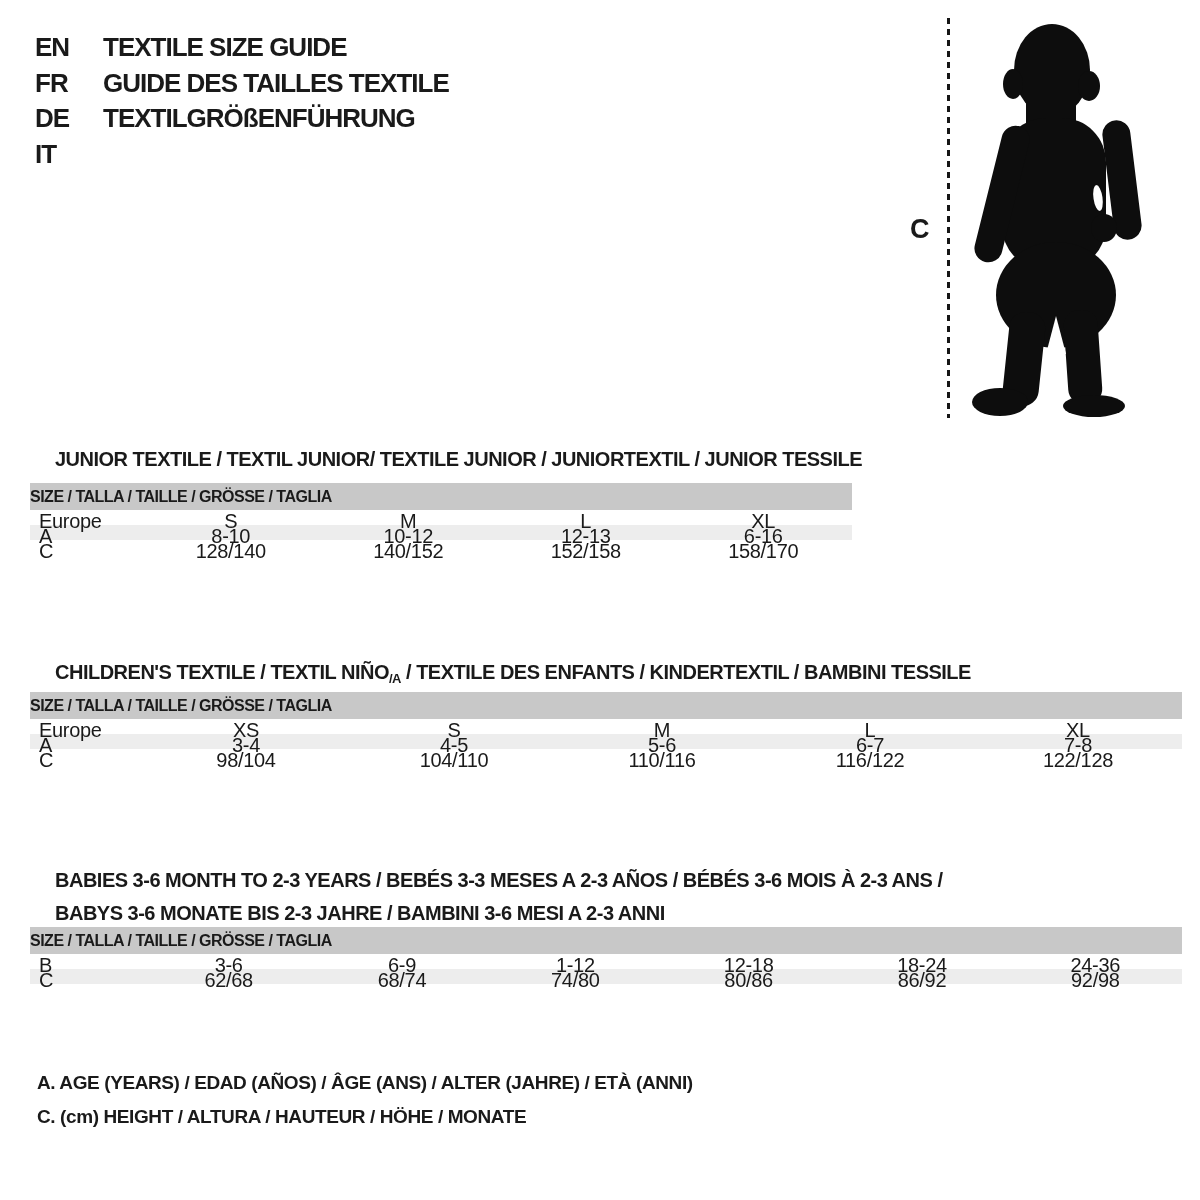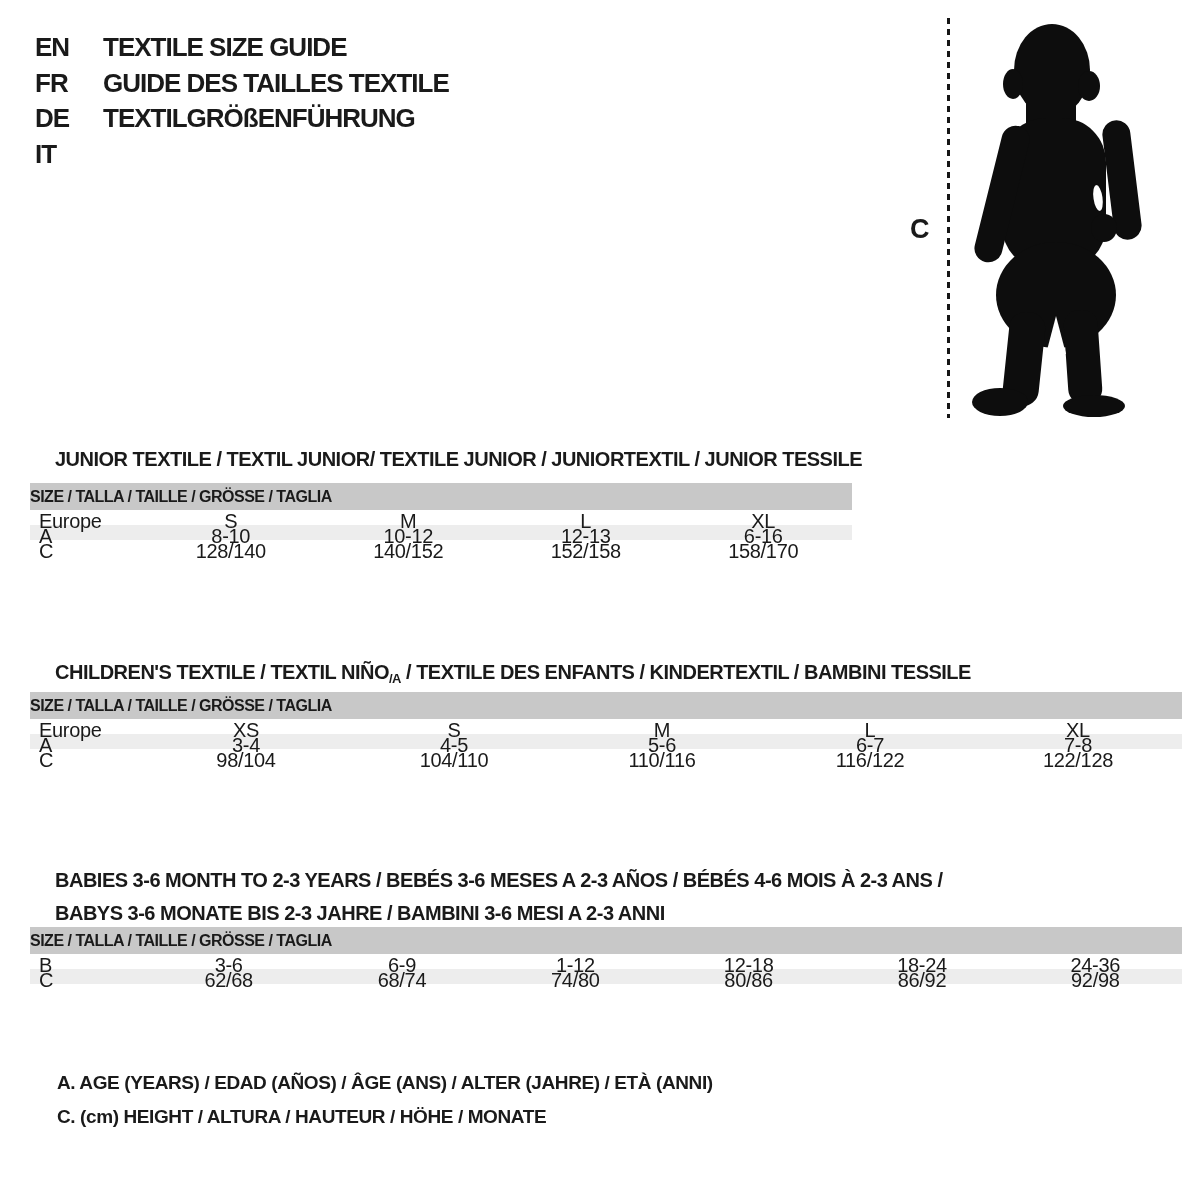--- a/index.html
+++ b/index.html
@@ -59,21 +59,20 @@
   .cell.label { width: 112px; flex: 0 0 112px; padding-left: 9px; box-sizing: border-box; }
   .cell.val { flex: 1 1 0; text-align: center; }
 
   
   .legend { position: absolute; left: 37px; top: 1066px; }
   .legend-line {
     display: flex; align-items: center;
     height: 34px;
     font-size: 19px; font-weight: 700; letter-spacing: -0.4px;
     white-space: nowrap;
-    margin-left: 20px;
   }
 </style>
 </head>
 <body>
 
 <div class="lang-block">
   <div class="lang-row">
     <span class="lang-code">EN</span>
     <span class="lang-title">TEXTILE SIZE GUIDE</span>
   </div>
@@ -160,21 +159,21 @@
     <div class="tbl-row">
       <span class="cell label">C</span>
       <span class="cell val">98/104</span>
       <span class="cell val">104/110</span>
       <span class="cell val">110/116</span>
       <span class="cell val">116/122</span>
       <span class="cell val">122/128</span>
     </div>
   </div>
 
-<div class="section-title" style="top:851px">BABIES 3-6 MONTH TO 2-3 YEARS / BEBÉS 3-6 MESES A 2-3 AÑOS / BÉBÉS 4-6 MOIS À 2-3 ANS /</div>
+<div class="section-title" style="top:851px">BABIES 3-6 MONTH TO 2-3 YEARS / BEBÉS 3-3 MESES A 2-3 AÑOS / BÉBÉS 3-6 MOIS À 2-3 ANS /</div>
 <div class="section-title" style="top:884px">BABYS 3-6 MONATE BIS 2-3 JAHRE / BAMBINI 3-6 MESI A 2-3 ANNI</div>
 <div class="tbl" style="top:927px; width:1152px">
     <div class="tbl-head">SIZE / TALLA / TAILLE / GRÖSSE / TAGLIA</div>
     <div class="tbl-row">
       <span class="cell label">B</span>
       <span class="cell val">3-6</span>
       <span class="cell val">6-9</span>
       <span class="cell val">1-12</span>
       <span class="cell val">12-18</span>
       <span class="cell val">18-24</span>

